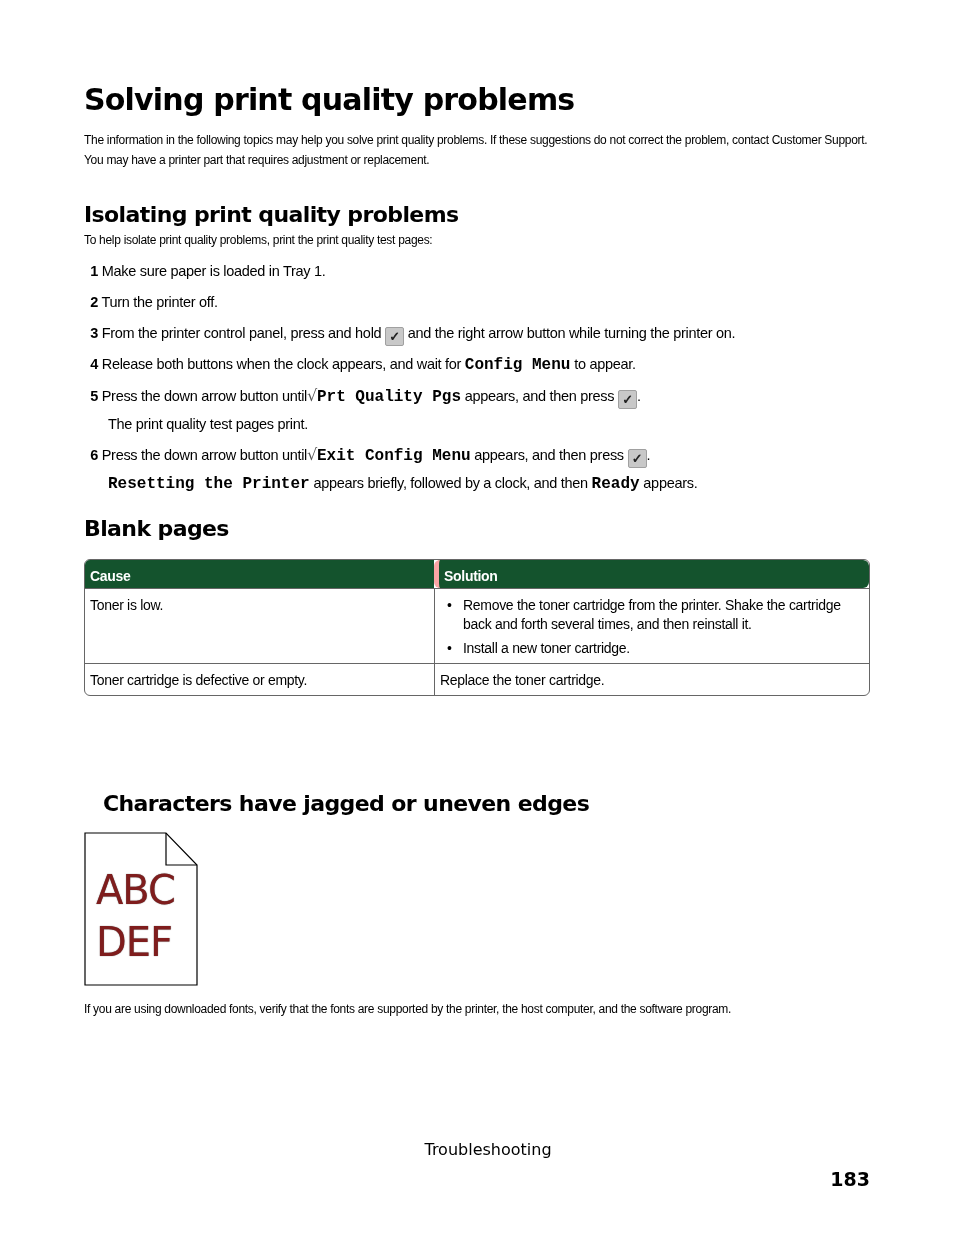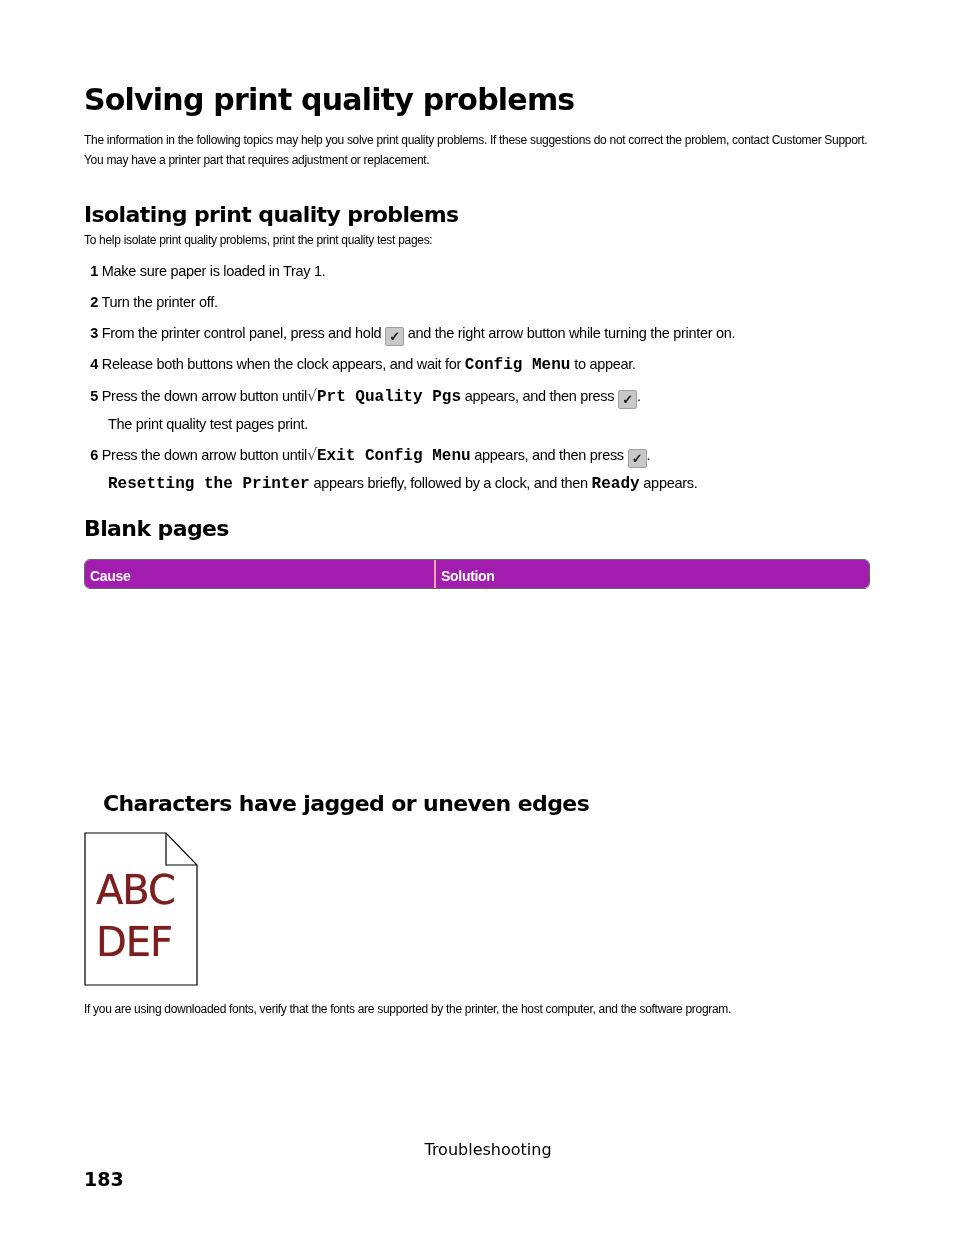--- a/index.html
+++ b/index.html
@@ -28,36 +28,36 @@
     display: inline-block; width: 17px; height: 17px; background: #c8c8c8;
     border: 1px solid #a0a0a0; border-radius: 2px; vertical-align: -3px;
     text-align: center; font-size: 13px; line-height: 17px; color: #222; font-weight: bold;
   }
   .sqrt { font-family: "DejaVu Sans", sans-serif; color: #555; font-size: 16px; }
   table.grid {
     position: absolute; left: 0; top: 559px; width: 786px; border-collapse: separate; border-spacing: 0;
     border: 1px solid #666; border-radius: 6px; overflow: hidden; font-size: 14px; letter-spacing: -0.3px;
   }
   table.grid th {
-    background: #a21caf; color: #fff; text-align: left; font-weight: bold;
+    background: #14532d; color: #fff; text-align: left; font-weight: bold;
     padding: 7px 5px 3px 5px; height: 18px; font-size: 14px;
   }
-  table.grid th + th { border-left: 2px solid #fca5a5; }
+  table.grid th + th { border-left: 5px solid #fca5a5; border-radius: 6px; }
   table.grid td {
     vertical-align: top; padding: 7px 5px 5px 5px; line-height: 19px;
     border-top: 1px solid #666;
   }
   table.grid td + td { border-left: 1px solid #666; }
   table.grid col.c1 { width: 349px; }
   ul.sol { margin: 0; padding: 0 0 0 23px; list-style: none; }
   ul.sol li { position: relative; margin-bottom: 5px; }
   ul.sol li::before { content: "\2022"; position: absolute; left: -16px; top: 0; }
   .figure { position: absolute; left: 0; top: 832px; width: 112px; height: 152px; }
   .footer-label { position: absolute; left: 11px; width: 786px; top: 1140px; text-align: center; font-family: "DejaVu Sans", sans-serif; font-size: 16px; }
-  .footer-page { position: absolute; left: 0; width: 786px; top: 1168px; text-align: left; font-family: "DejaVu Sans", sans-serif; font-weight: bold; font-size: 19px; }
+  .footer-page { position: absolute; left: 0; width: 786px; top: 1168px; text-align: right; font-family: "DejaVu Sans", sans-serif; font-weight: bold; font-size: 19px; }
 </style>
 </head>
 <body>
 
 <div class="page">
   <h1>Solving print quality problems</h1>
   <p class="body" style="top:130px; width:790px;">The information in the following topics may help you solve print quality problems. If these suggestions do not correct the problem, contact Customer Support. You may have a printer part that requires adjustment or replacement.</p>
 
   <h2 style="top:178px;margin-top:24px;">Isolating print quality problems</h2>
   <p class="body" style="top:230px;">To help isolate print quality problems, print the print quality test pages:</p>
@@ -107,20 +107,33 @@
   <table class="grid">
     <colgroup>
         <col class="c1">
         <col>
       </colgroup>
     <tbody>
         <tr>
       <th>Cause</th>
       <th>Solution</th>
     </tr>
+    <tr>
+      <td>Toner is low.</td>
+      <td>
+        <ul class="sol">
+          <li>Remove the toner cartridge from the printer. Shake the cartridge back and forth several times, and then reinstall it.</li>
+          <li style="margin-bottom:0">Install a new toner cartridge.</li>
+        </ul>
+      </td>
+    </tr>
+    <tr>
+      <td>Toner cartridge is defective or empty.</td>
+      <td>Replace the toner cartridge.</td>
+    </tr>
   </tbody>
     </table>
 
   <h2 style="top:791px;margin-left:19px;">Characters have jagged or uneven edges</h2>
 
   <div class="figure">
     <svg width="114" height="154" viewBox="0 0 114 154">
       <path d="M1 1 L82 1 L113 33 L113 153 L1 153 Z" fill="#fff" stroke="#000" stroke-width="1.2"></path>
       <path d="M82 1 L82 33 L113 33" fill="none" stroke="#000" stroke-width="1.2"></path>
     </svg>

